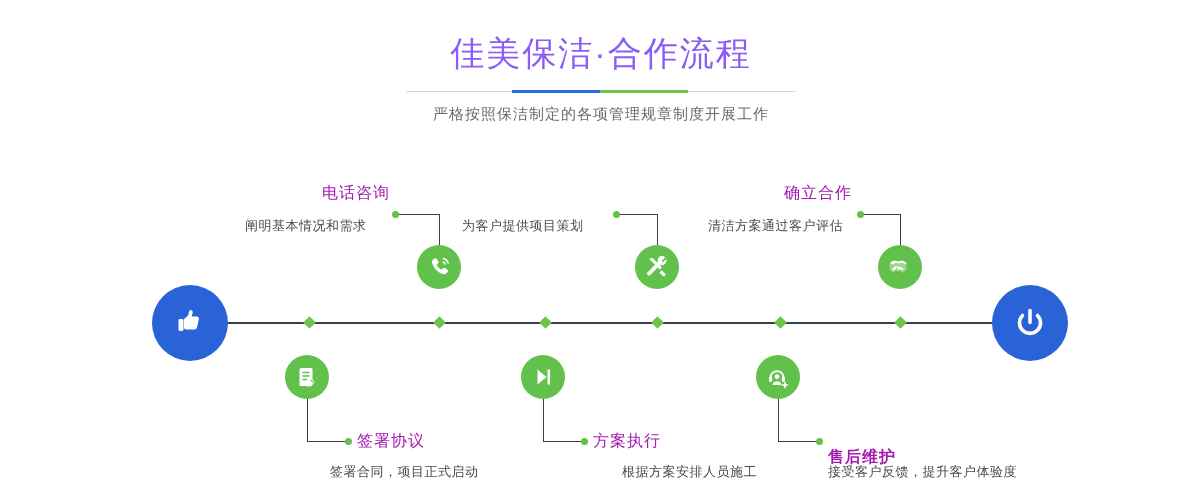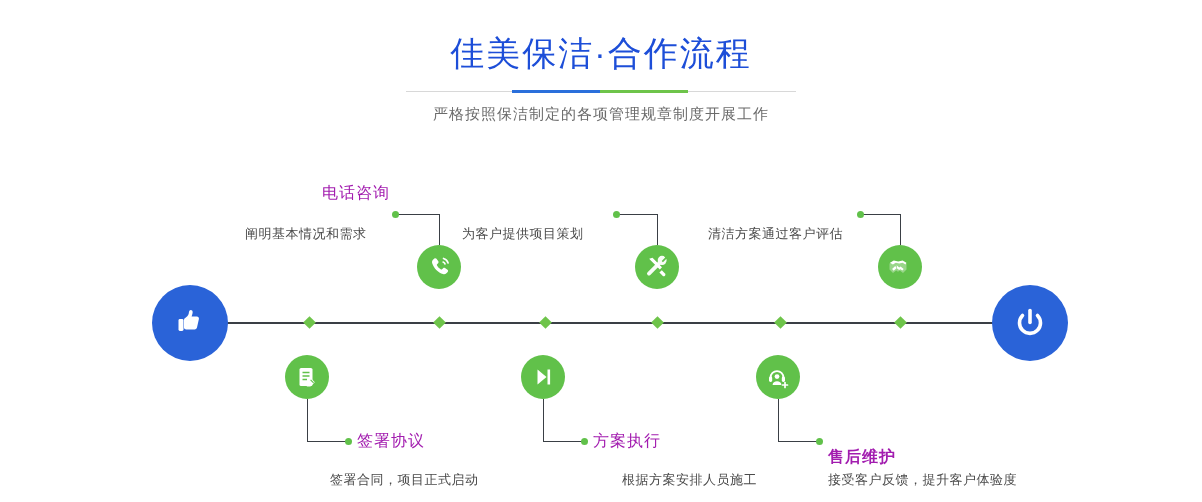--- a/index.html
+++ b/index.html
@@ -22,21 +22,21 @@
   
   .header {
     position: absolute;
     top: 30px;
     left: 0;
     width: 1202px;
     text-align: center;
   }
   .title {
     font-size: 34px;
-    color: #1d4ed8;
+    color: #8b5cf6;
     letter-spacing: 2px;
     line-height: 46px;
     font-weight: normal;
     margin: 0;
   }
   .rule-wrap {
     position: relative;
     width: 390px;
     height: 3px;
     margin: 14px auto 0 auto;
@@ -163,21 +163,21 @@
   .label-block .lb-title {
     font-size: 16px;
     color: #a21caf;
     line-height: 22px;
     letter-spacing: 1px;
   }
   .label-block .lb-desc {
     font-size: 13px;
     color: #4a4a4a;
     line-height: 20px;
-    margin-top: 16px;
+    margin-top: 8px;
     letter-spacing: 0.5px;
   }
   .label-block.above { text-align: left; }
   .label-block.below { text-align: right; }
 </style>
 </head>
 <body>
 
 <div id="root">
 
@@ -301,20 +301,23 @@
           <path fill="#ffffff" d="M2.5 9.5l4-2.5 4.5 1.2 4.5-1.2 4 2.5v6l-3.5 3.5-3.2-2.6-1.8 1.3-1.8-1.3-3.2 2.6L2.5 15.5z" opacity="0.35"></path>
           <path fill="#ffffff" d="M3 8.8l3.8-2.3 4.4 1.1 4.4-1.1L19.4 8.8l-.9 1.6-2.9-1.7-3.4.9-3.4-.9-2.9 1.7z"></path>
           <path fill="#ffffff" d="M9.6 11.2l2.6 2.2 1.4-1 3.1 2.6-1.4 1.6-1.9-1.4-1.2.9-2.1-1.6z"></path>
           <path fill="#ffffff" d="M8.2 12.1l-3.1 3 1.6 1.6 3-2.6z"></path>
         </svg>
       </span>
     </div>
     <div class="conn v" style="left:900px; top:64px; height:31px;"></div>
     <div class="conn h" style="left:860px; top:64px; width:41px;"></div>
     <div class="dot" style="left:857px; top:61px;"></div>
+    <div class="label-block above" style="left:722px; top:32px; width:130px; text-align:right;">
+      <div class="lb-title">确立合作</div>
+    </div>
     <div class="label-block above" style="left:708px; top:58px;">
       <div class="lb-desc">清洁方案通过客户评估</div>
     </div>
 
     <div class="node-icon" style="left:756px; top:205px;">
       <span>
         <svg width="24" height="24" viewBox="0 0 24 24">
           <path d="M4.6 12.5a6.4 6.4 0 0 1 12.8 0" fill="none" stroke="#ffffff" stroke-width="1.8" stroke-linecap="round"></path>
           <rect x="3" y="11.6" width="3.2" height="5.4" rx="1.4" fill="#ffffff"></rect>
           <rect x="15.8" y="11.6" width="3.2" height="5.4" rx="1.4" fill="#ffffff"></rect>

